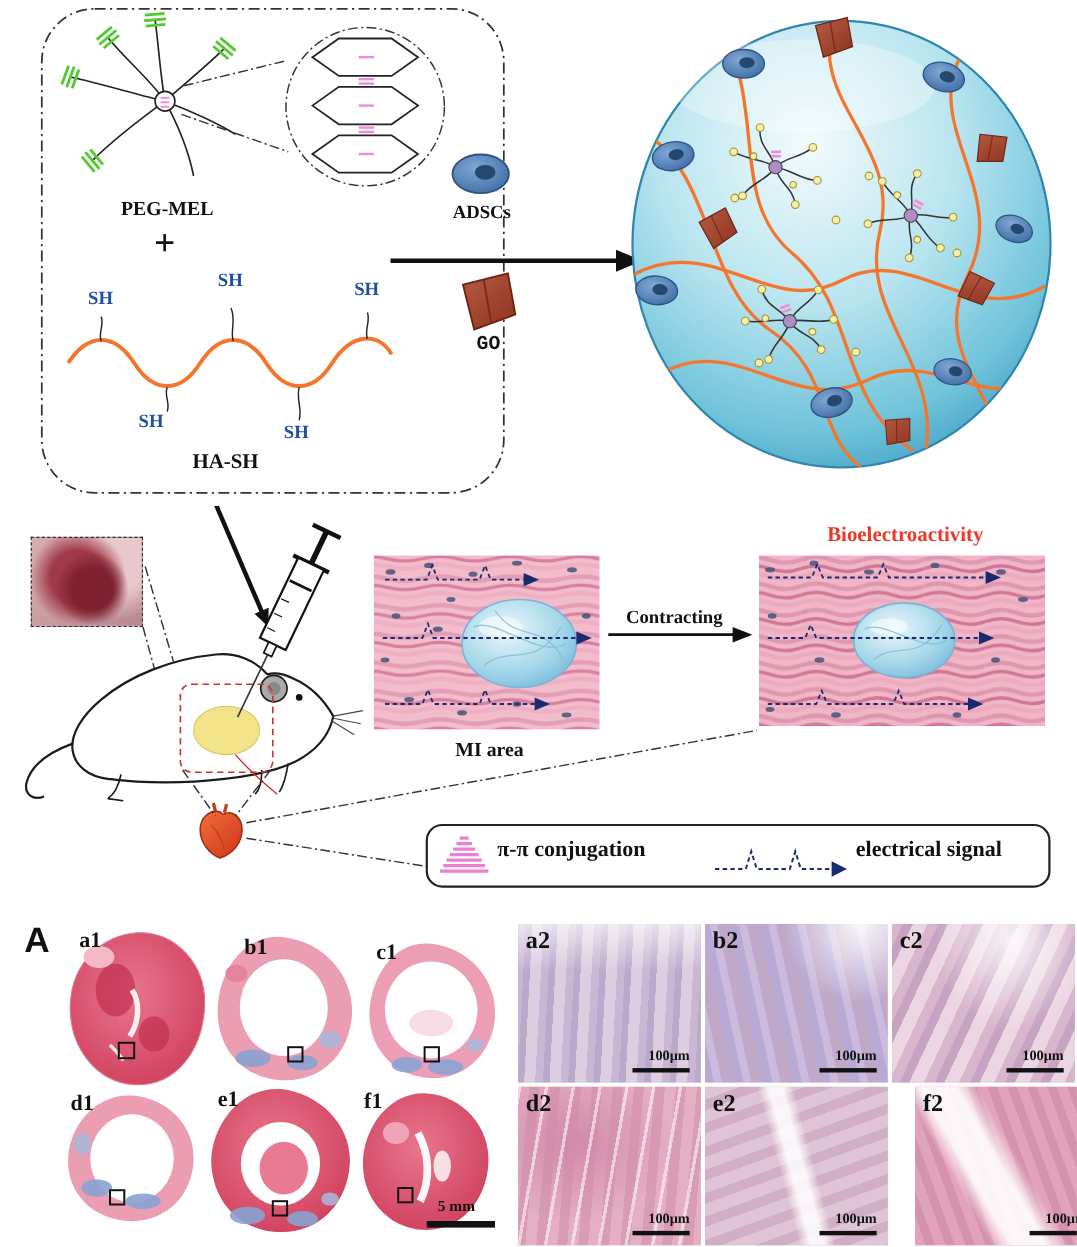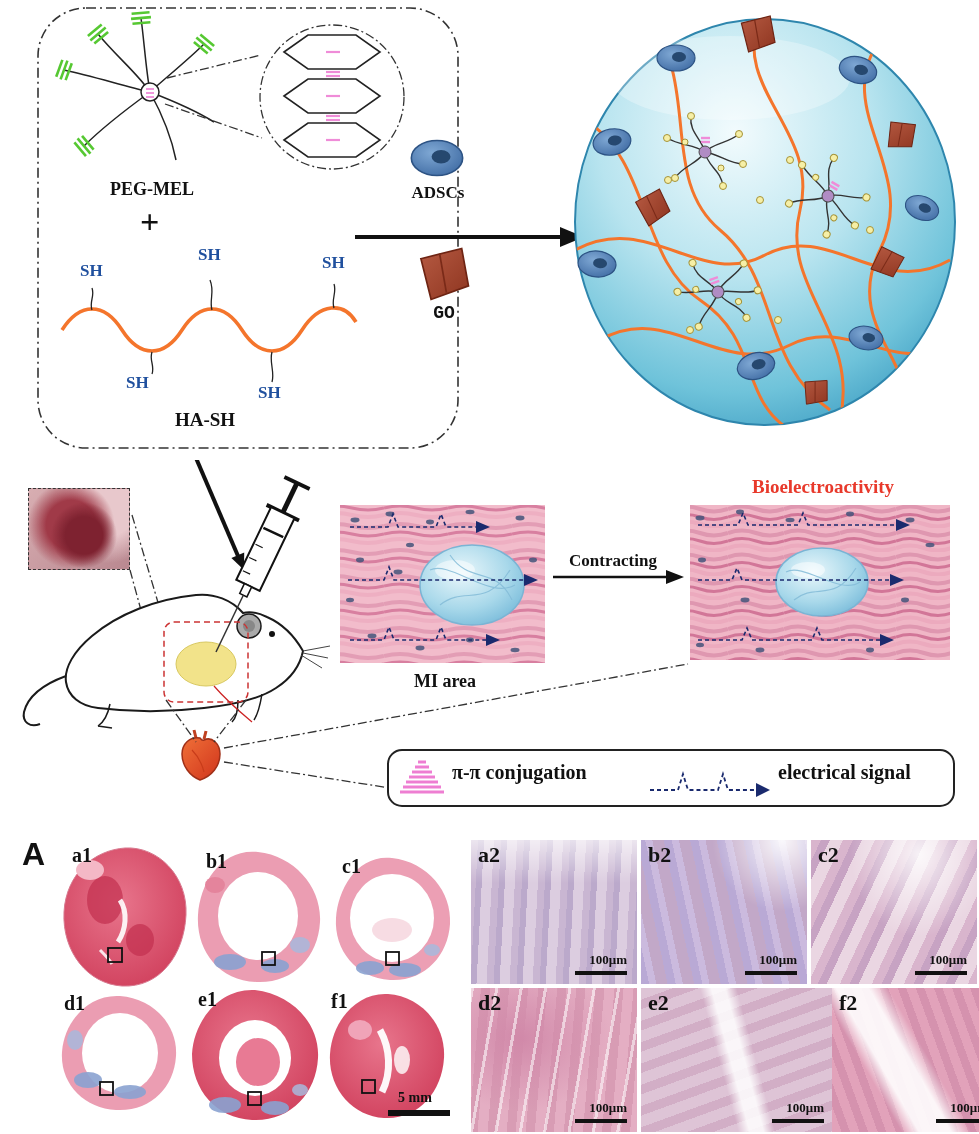--- a/index.html
+++ b/index.html
@@ -35,21 +35,21 @@
   #m-c2{left:811px;top:840px;background:
     radial-gradient(ellipse at 65% 10%, rgba(255,255,255,.85), rgba(255,255,255,0) 45%),
     repeating-linear-gradient(115deg,#d9b5cd 0 9px,#c7a3c3 9px 17px,#ead6e2 17px 29px),#d2aec8;}
   #m-d2{left:471px;top:988px;background:
     repeating-linear-gradient(100deg, rgba(255,255,255,.55) 0 3px, rgba(255,255,255,0) 3px 24px),
     radial-gradient(ellipse at 30% 35%, #d189a9, rgba(209,137,169,0) 55%),
     repeating-linear-gradient(95deg,#e4aec3 0 10px,#d89cb4 10px 19px),#e0a8bc;}
   #m-e2{left:641px;top:988px;background:
     linear-gradient(75deg, rgba(255,255,255,0) 42%, rgba(255,255,255,.85) 47% 53%, rgba(255,255,255,0) 58%),
     repeating-linear-gradient(160deg,#dec4d6 0 11px,#d2aec6 11px 20px),
-    linear-gradient(160deg,#dcc0d4,#d0a6be); padding-left: 27px;}
+    linear-gradient(160deg,#dcc0d4,#d0a6be);}
   #m-f2{left:832px;top:988px;background:
     linear-gradient(60deg, rgba(255,255,255,0) 28%, rgba(255,255,255,.9) 35% 48%, rgba(255,255,255,0) 56%),
     repeating-linear-gradient(70deg,#e2a2ba 0 9px,#d592ae 9px 17px),#dc9cb4;}
 </style>
 </head>
 <body>
 
 <div class="fig">
 
   <svg class="abs" style="left:0;top:0;" width="979" height="460" viewBox="0 0 979 460">
@@ -485,19 +485,19 @@
   <span class="lbl ctr" style="left:150px;top:410px;width:110px;font-size:19px;">HA-SH</span>
   <span class="lbl ctr" style="left:398px;top:184px;width:80px;font-size:17px;">ADSCs</span>
   <span class="lbl ctr" style="left:424px;top:304px;width:40px;font-size:18px;font-family:Liberation Mono, monospace;">GO</span>
   <span class="lbl ctr" style="left:395px;top:672px;width:100px;font-size:18px;">MI area</span>
   <span class="lbl ctr" style="left:548px;top:512px;width:130px;font-size:17px;margin-top:40px;">Contracting</span>
   <span class="lbl ctr" style="left:698px;top:477px;width:250px;font-size:19px;color:#e8392b;">Bioelectroactivity</span>
   <span class="lbl" style="left:452px;top:762px;font-size:20px;">π-π conjugation</span>
   <span class="lbl" style="left:778px;top:762px;font-size:20px;text-align:right;">electrical signal</span>
   <span class="lbl" style="left:22px;top:838px;font-size:32px;font-family:'Liberation Sans',sans-serif;">A</span>
   <span class="lbl" style="left:72px;top:845px;font-size:20px;">a1</span>
-  <span class="lbl" style="left:206px;top:851px;font-size:20px;">b1</span>
+  <span class="lbl" style="left:222px;top:851px;font-size:20px;">b1</span>
   <span class="lbl" style="left:342px;top:856px;font-size:20px;text-align:right;">c1</span>
   <span class="lbl" style="left:64px;top:993px;font-size:20px;">d1</span>
   <span class="lbl" style="left:198px;top:989px;font-size:20px;">e1</span>
   <span class="lbl" style="left:331px;top:991px;font-size:20px;">f1</span>
   <span class="lbl" style="left:398px;top:1091px;font-size:14px;">5 mm</span>
 </div>
 
 </body></html>

